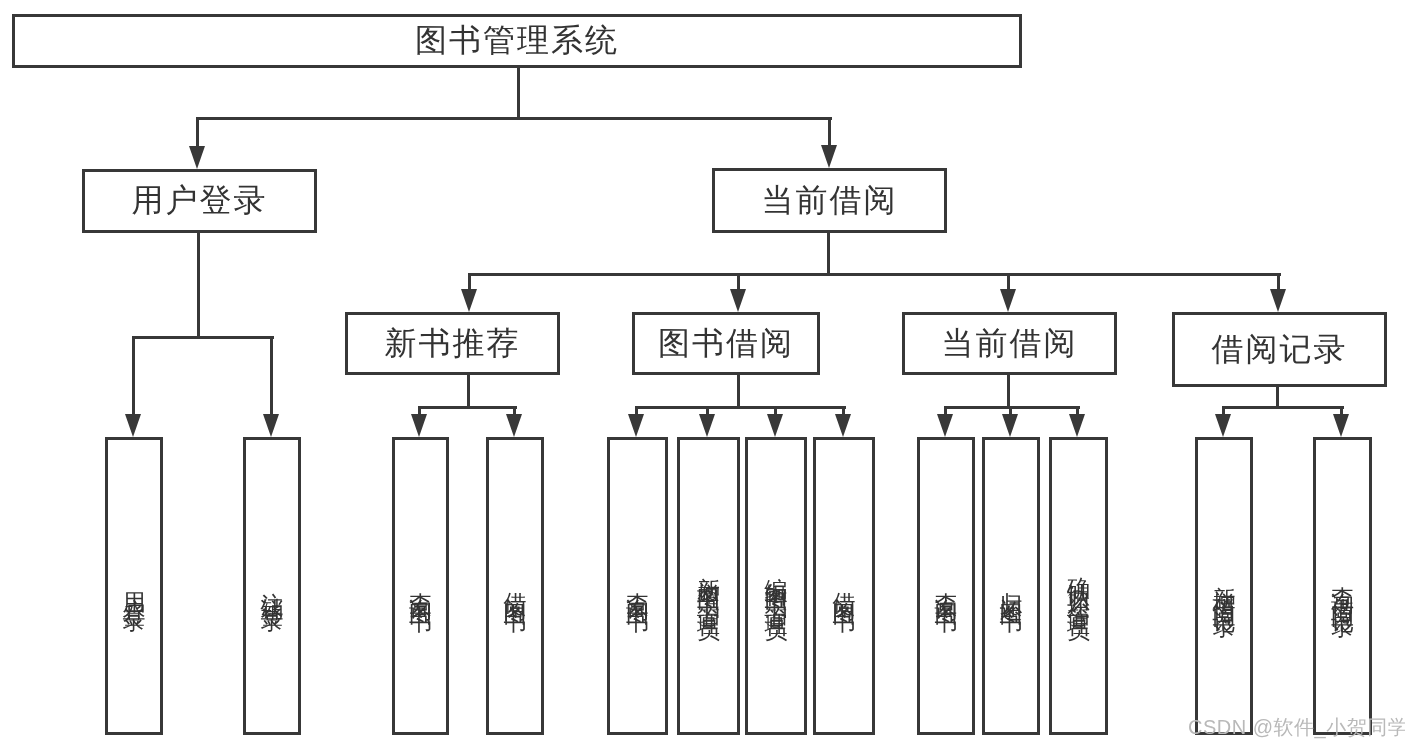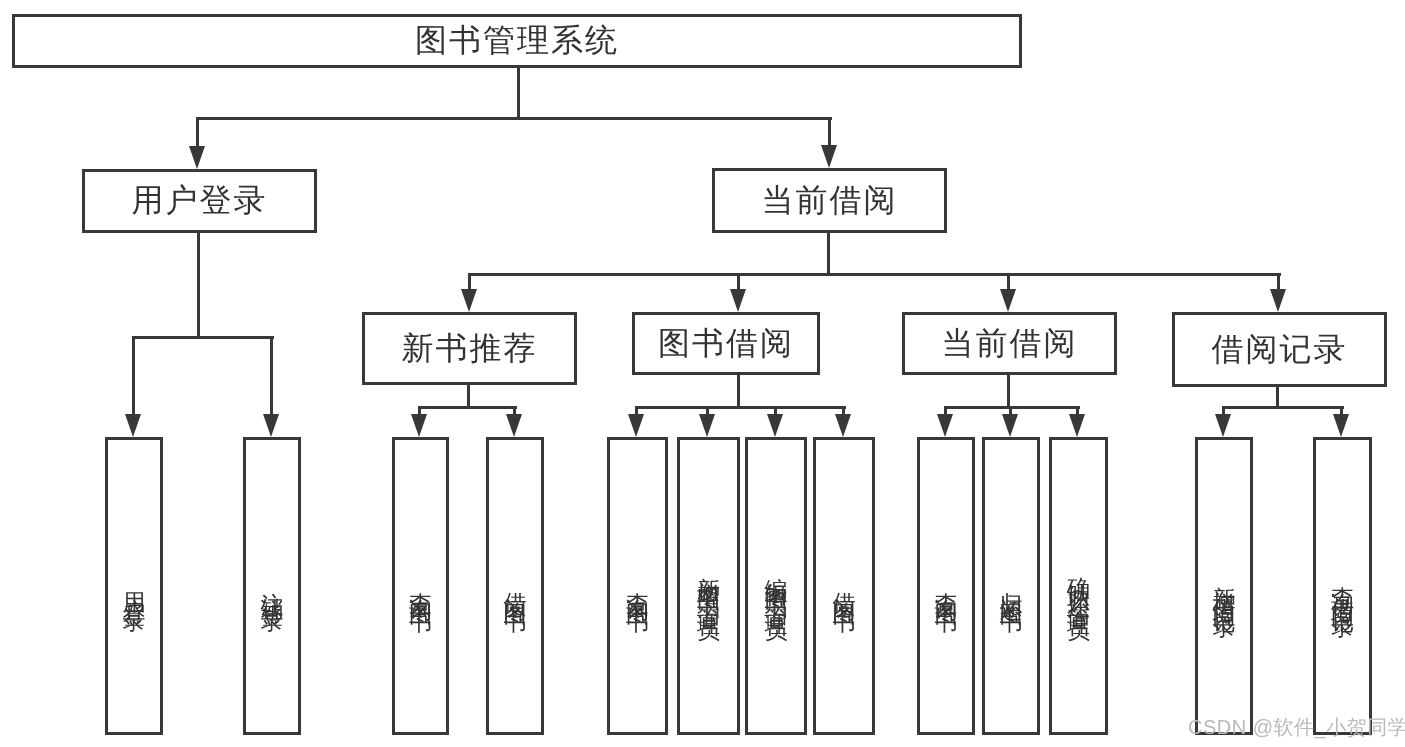--- a/index.html
+++ b/index.html
@@ -119,21 +119,21 @@
     <div class="arrow" style="left: 1333px; top: 414px;"></div>
     <div class="node h" style="left: 12px; top: 14px; width: 1010px; height: 54px;">
       <span class="label">图书管理系统</span>
     </div>
     <div class="node h" style="left: 82px; top: 169px; width: 235px; height: 64px;">
       <span class="label">用户登录</span>
     </div>
     <div class="node h" style="left: 712px; top: 168px; width: 235px; height: 65px;">
       <span class="label">当前借阅</span>
     </div>
-    <div class="node h" style="left: 362px; top: 312px; width: 215px; height: 73px;">
+    <div class="node h" style="left: 345px; top: 312px; width: 215px; height: 63px;">
       <span class="label">新书推荐</span>
     </div>
     <div class="node h" style="left: 632px; top: 312px; width: 188px; height: 63px;">
       <span class="label">图书借阅</span>
     </div>
     <div class="node h" style="left: 902px; top: 312px; width: 215px; height: 63px;">
       <span class="label">当前借阅</span>
     </div>
     <div class="node h" style="left: 1172px; top: 312px; width: 215px; height: 75px;">
       <span class="label">借阅记录</span>

